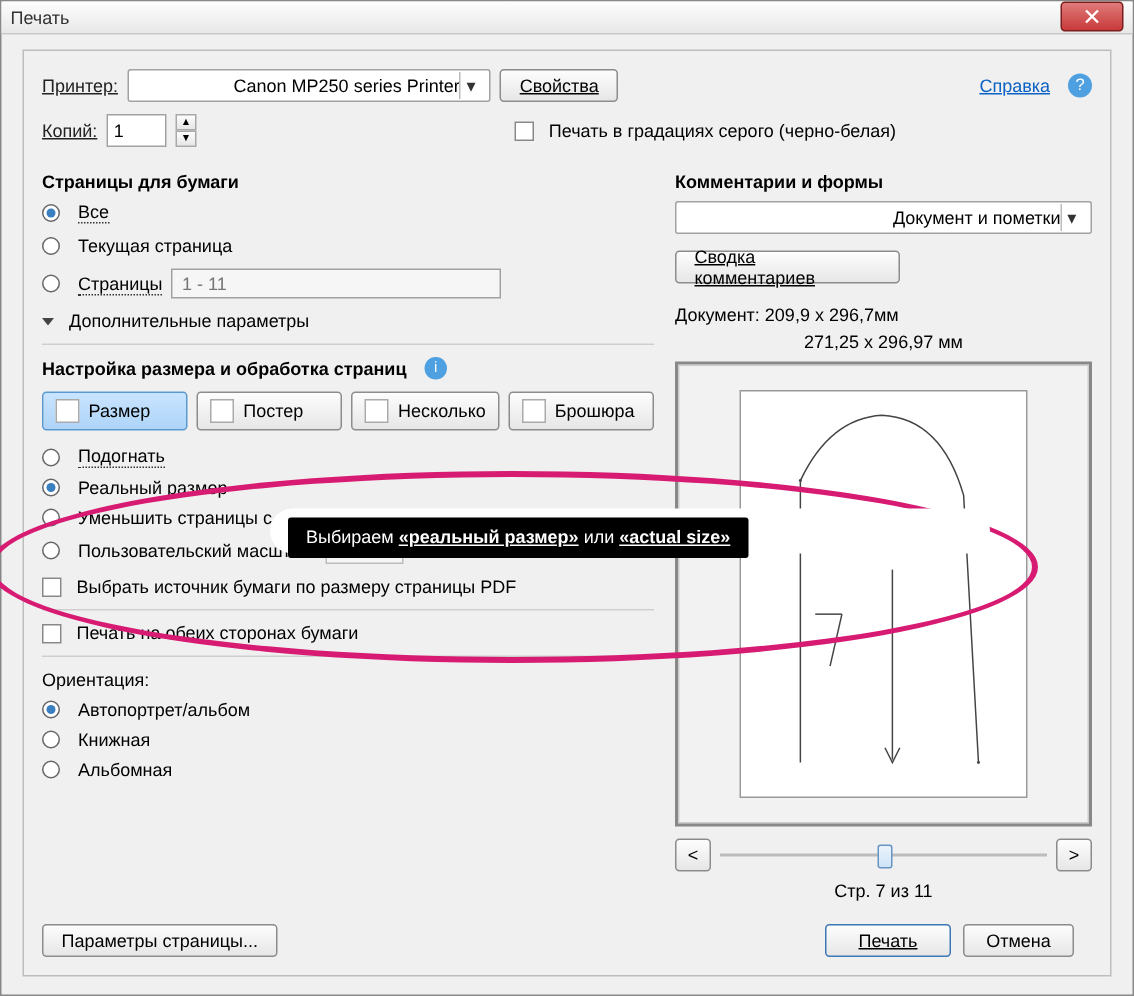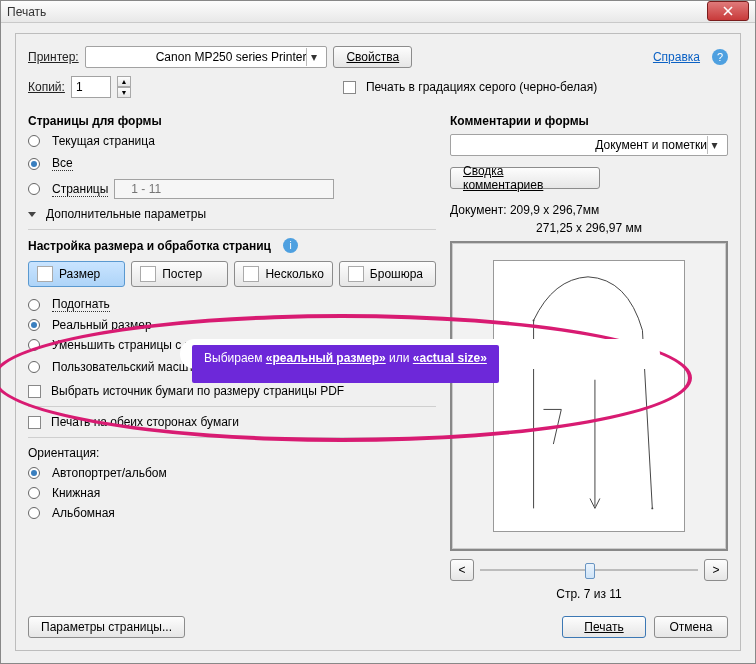--- a/index.html
+++ b/index.html
@@ -21,45 +21,45 @@
 .spinner { width: 14px; display:flex; flex-direction:column; }
 .spinner div { width:14px; height:11px; border:1px solid #a9a9a9; background:linear-gradient(#fdfdfd,#e6e6e6); font-size:7px; display:flex; align-items:center; justify-content:center; }
 .chk { width:13px; height:13px; border:1px solid #888; background:#fff; display:inline-block; margin-right:4px; vertical-align:middle; }
 .radio { width:12px; height:12px; border:1px solid #666; border-radius:50%; background:#fff; display:inline-flex; align-items:center; justify-content:center; margin-right:6px; }
 .radio.sel::after { content:""; width:6px; height:6px; background:#3a7fbf; border-radius:50%; display:block; }
 .main { display:flex; gap: 14px; }
 .left { flex: 1.05; }
 .right { width: 278px; }
 .section-title { font-weight: bold; margin: 8px 0 6px 0; }
 .divider { border-top:1px solid #cfcfcf; margin: 8px 0; }
-.pages-input { height:20px; border:1px solid #a2a2a2; background:#f6f6f6; color:#a21caf; padding:0 16px; width: 220px; }
+.pages-input { height:20px; border:1px solid #a2a2a2; background:#f6f6f6; color:#a21caf; padding:0 6px; width: 220px; }
 .triangle { display:inline-block; width:0; height:0; border-left:4px solid transparent; border-right:4px solid transparent; border-top:5px solid #444; margin-right:4px; vertical-align:middle; }
 .tabs { display:flex; gap: 6px; margin: 8px 0 10px 0; }
 .tab { flex:1; height:26px; border:1px solid #8c8c8c; border-radius:3px; background:linear-gradient(#fdfdfd,#e6e6e6); display:flex; align-items:center; gap:6px; padding:0 8px; }
 .tab.active { background:linear-gradient(#c9e4ff,#aed4f8); border-color:#5a99d0; }
 .icon-box { width:16px; height:16px; border:1px solid #aaa; background:#fff; }
 .size-opts .row { margin-bottom: 6px; }
 .scale-input { width:52px; height:18px; border:1px solid #bbb; background:#f6f6f6; color:#888; padding:0 4px; }
 .orientation .row { margin-bottom:6px; }
 .preview { border:2px solid #888; height:310px; margin-top:6px; background:#f2f2f2; display:flex; align-items:center; justify-content:center; position:relative; box-shadow: inset 0 0 0 1px #ccc; }
 .preview-page { width:192px; height:272px; background:#fff; border:1px solid #999; position:relative; }
 .pp-svg { position:absolute; inset:0; }
 .nav { display:flex; align-items:center; gap:6px; margin-top:8px; }
 .nav .btn.small { width:24px; padding:0; }
 .slider { flex:1; height:20px; position:relative; }
 .slider-track { position:absolute; top:9px; left:0; right:0; height:2px; background:#bcbcbc; }
 .slider-thumb { position:absolute; top:3px; left:48%; width:10px; height:16px; border:1px solid #6894c2; border-radius:2px; background:linear-gradient(#eaf3fc,#cfe4f8); }
 .page-indicator { text-align:center; margin-top:6px; }
 .link { color:#0b61c4; text-decoration:underline; }
 .dotted { border-bottom:1px dotted #333; }
-.footer { position:absolute; left:12px; right:12px; bottom:12px; display:flex; justify-content:space-between; }
+.footer { position:absolute; left:12px; right:24px; bottom:12px; display:flex; justify-content:space-between; }
 .help-icon { width:16px; height:16px; border-radius:50%; background:#4ea0e0; color:#fff; display:inline-flex; align-items:center; justify-content:center; font-size:11px; margin-left:6px; }
 .info-icon { width:15px; height:15px; border-radius:50%; background:#4ea0e0; color:#fff; display:inline-flex; align-items:center; justify-content:center; font-size:10px; margin-left:6px; }
 .callout-oval { position:absolute; left:-24px; top:280px; width:700px; height:128px; border:4px solid #d81b72; border-radius:50%; pointer-events:none; z-index:5; }
-.tooltip { position:absolute; left:176px; top:311px; background:#6d28d9; color:#fff; padding:6px 12px 18px 12px; border-radius:2px; z-index:6; white-space:nowrap; }
+.tooltip { position:absolute; left:176px; top:311px; background:#000000; color:#fff; padding:6px 12px 7px 12px; border-radius:2px; z-index:6; white-space:nowrap; }
 .tooltip-pill { position:absolute; left:164px; top:305px; width:480px; height:30px; background:#fff; border-radius:16px; z-index:5; }
 .tooltip b { text-decoration: underline; font-weight: bold; }
 .lbl-key { }
 .lbl-key span.key { text-decoration: underline; }
 </style>
 </head>
 <body>
 
 <div class="window">
   <div class="titlebar">
@@ -97,28 +97,28 @@
             <div>▲</div>
             <div>▼</div>
           </div>
         <span style="width:200px"></span>
         <span class="chk"></span>
         <span>Печать в градациях серого (черно-белая)</span>
       </div>
 
       <div class="main">
         <div class="left">
-          <div class="section-title">Страницы для формы</div>
+          <div class="section-title">Страницы для бумаги</div>
+          <div class="row">
+              <span class="radio sel"></span>
+              <span class="dotted">Все</span>
+            </div>
           <div class="row">
               <span class="radio"></span>
               <span>Текущая страница</span>
-            </div>
-          <div class="row">
-              <span class="radio sel"></span>
-              <span class="dotted">Все</span>
             </div>
           <div class="row">
               <span class="radio"></span>
               <span class="dotted">Страницы</span>
             <input class="pages-input" placeholder="1 - 11" style="">
           </div>
           <div class="row">
               <span class="triangle"></span>
               <span>Дополнительные параметры</span>
             </div>

